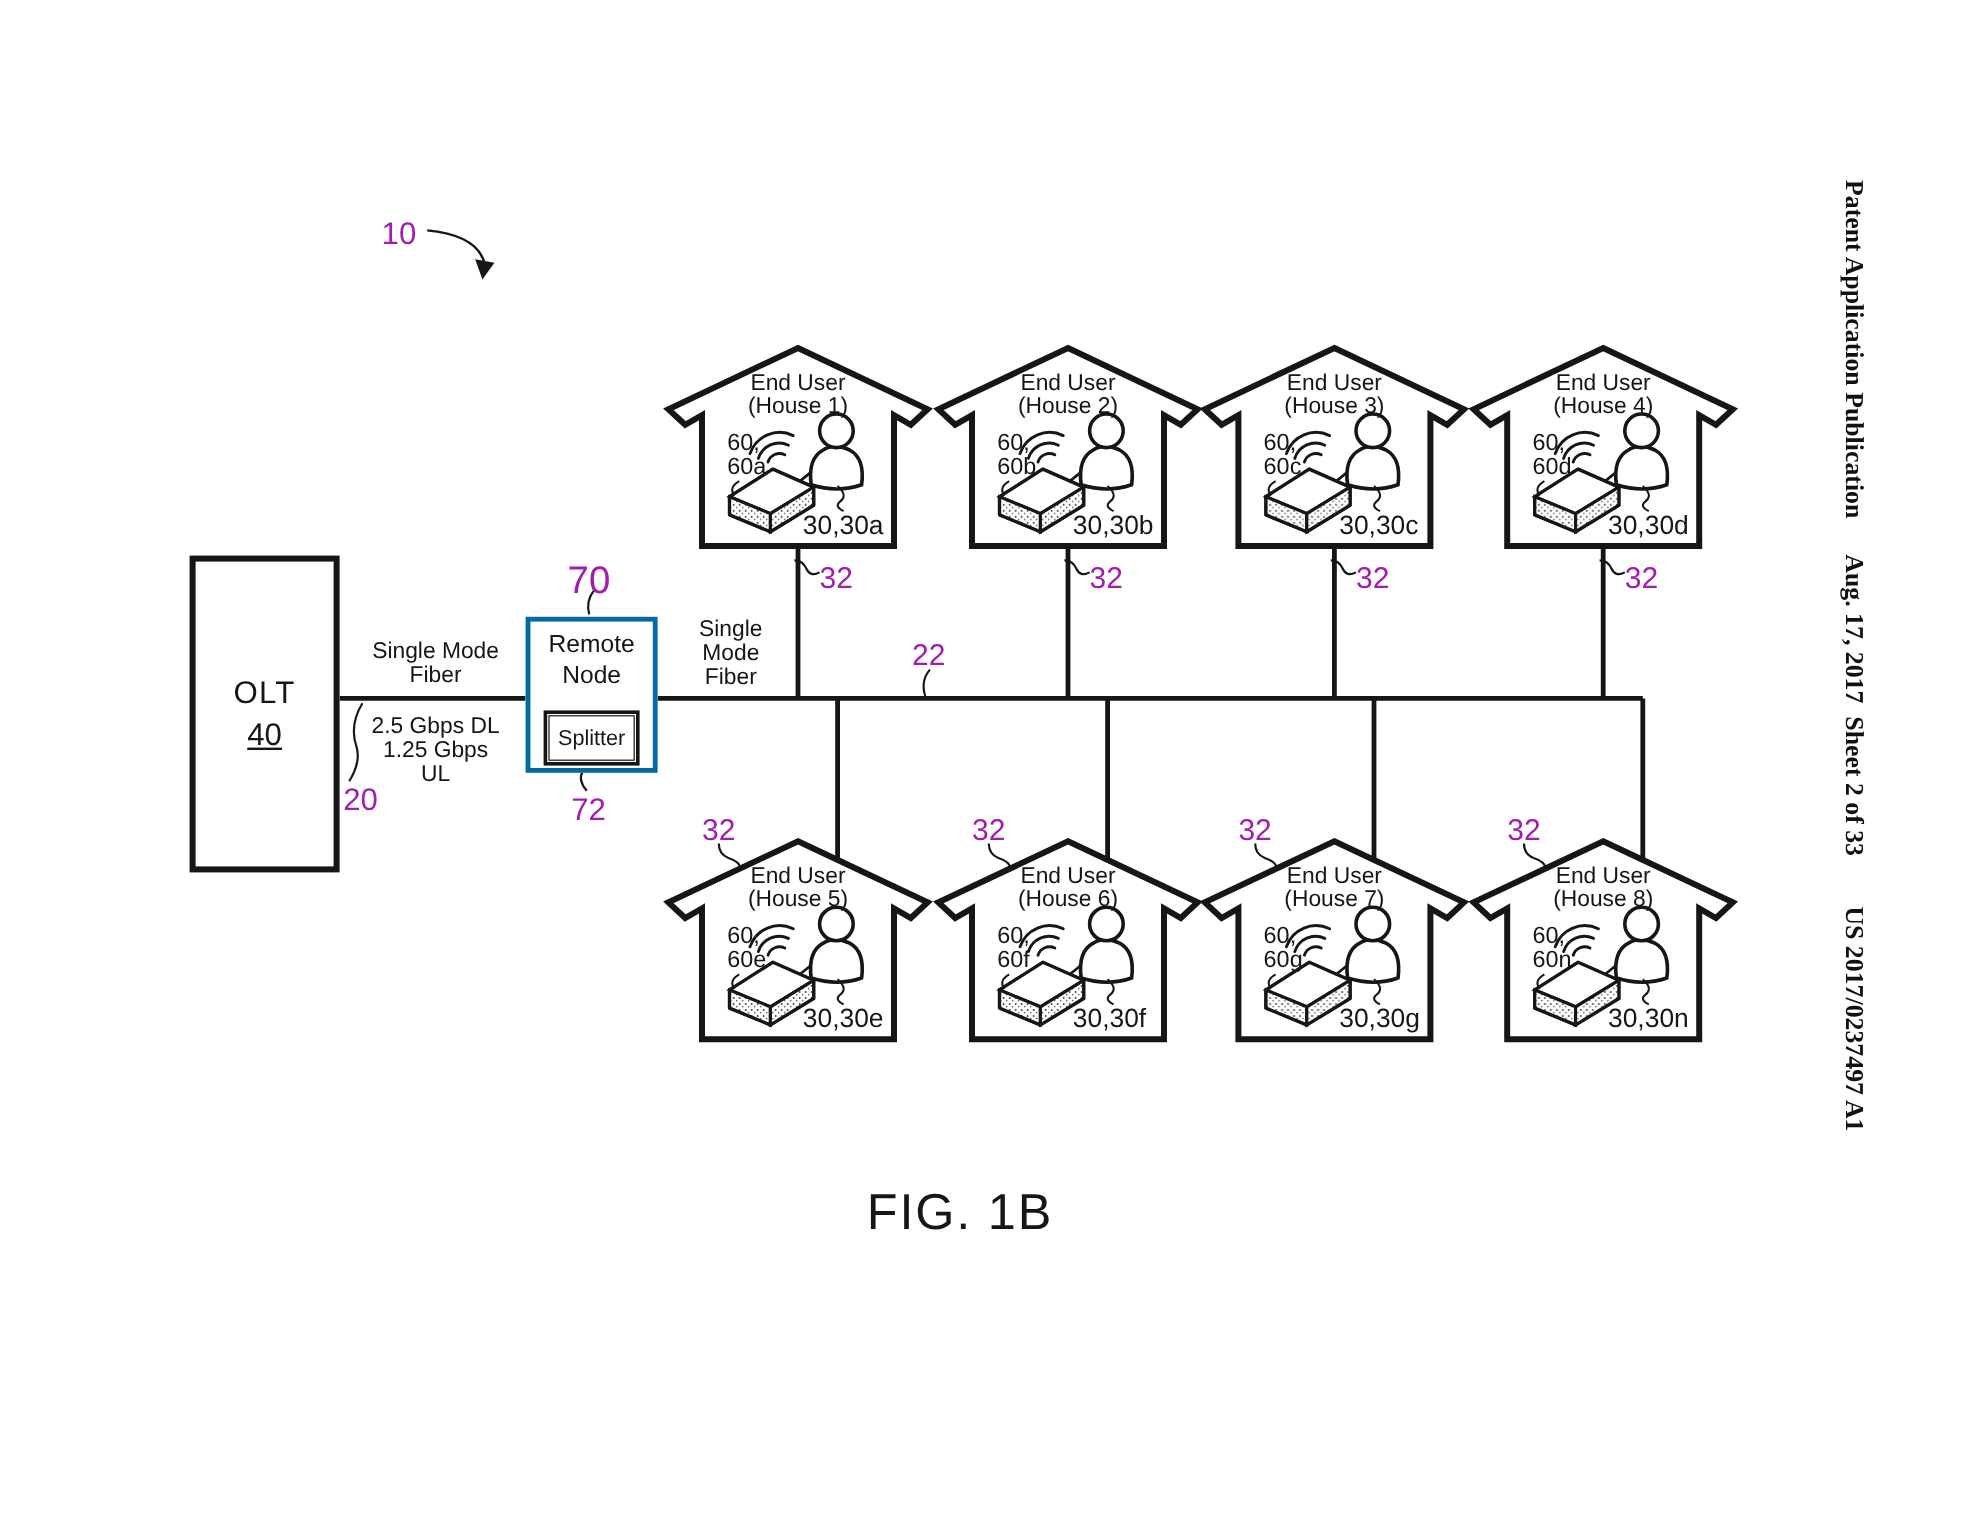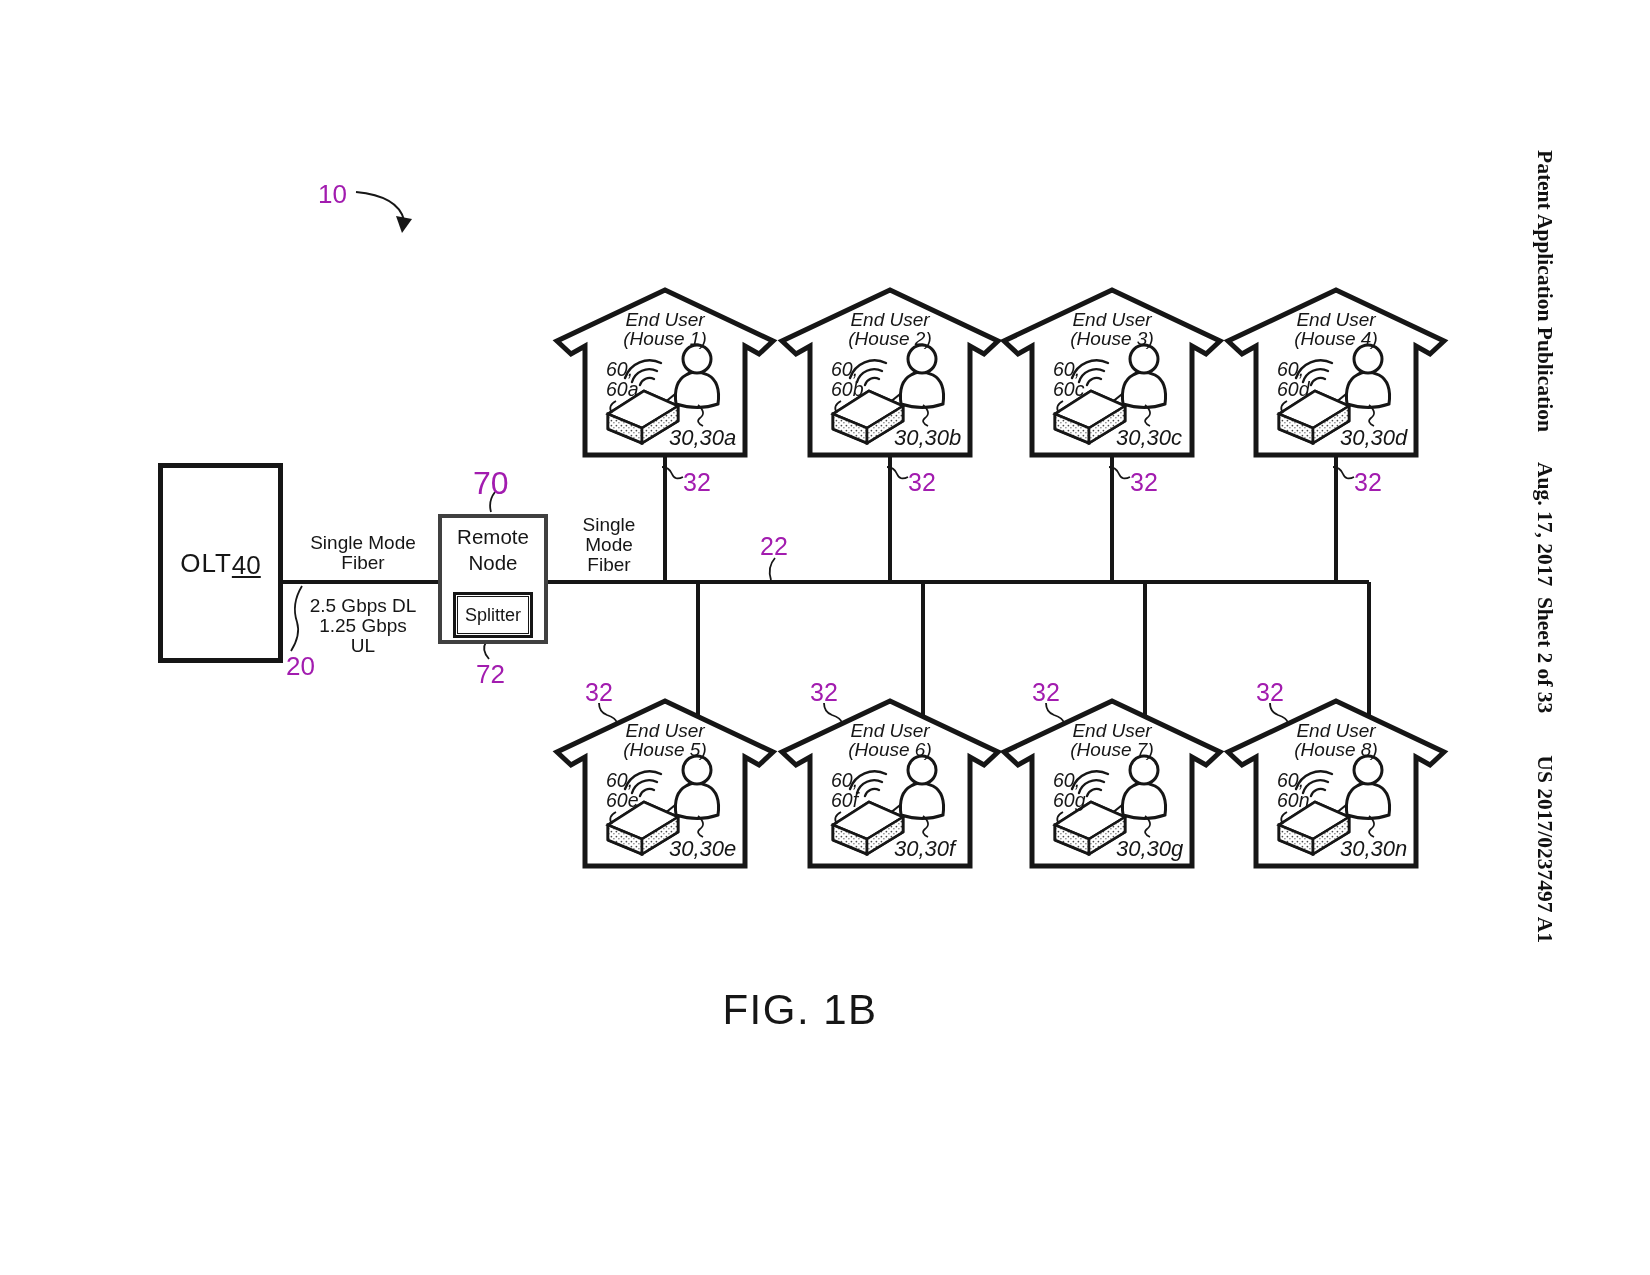--- a/index.html
+++ b/index.html
@@ -2,37 +2,37 @@
 <html><head>
 <meta charset="utf-8">
 <style>
   html,body{margin:0;padding:0;background:#e8e8e8;}
   .page{position:relative;width:1650px;height:1275px;background:#ffffff;overflow:hidden;
         font-family:"Liberation Sans",sans-serif;color:#161616;}
   .layer{position:absolute;left:0;top:0;}
   .ref{position:absolute;font-size:25px;color:#a21caf;}
   .txt{position:absolute;font-size:19px;line-height:20px;text-align:center;color:#161616;}
   
-  .olt-box{position:absolute;left:158px;top:463px;width:125px;height:200px;
+  .olt-box{position:absolute;left:158px;top:463px;width:125px;height:264px;
            border:5px solid #161616;box-sizing:border-box;background:#fff;
-           display:flex;flex-direction:row;align-items:center;justify-content:center;}
+           display:flex;flex-direction:column;align-items:center;justify-content:center;}
   .olt-title{font-size:26px;letter-spacing:1px;}
   .olt-ref{font-size:26px;text-decoration:underline;margin-top:4px;}
   
   .rn-box{position:absolute;left:438px;top:514px;width:110px;height:130px;
-          border:4px solid #404040;box-sizing:border-box;background:#fff;}
+          border:4px solid #0369a1;box-sizing:border-box;background:#fff;}
   .rn-title{position:absolute;left:0;top:6px;width:100%;text-align:center;
             font-size:20.5px;line-height:26px;}
   .split-outer{position:absolute;left:11px;top:74px;width:80px;height:46px;
                border:3.5px solid #161616;box-sizing:border-box;background:#fff;}
   .split-inner{position:absolute;left:1px;top:1px;right:1px;bottom:1px;
                border:1.4px solid #161616;display:flex;align-items:center;justify-content:center;
                font-size:18px;}
   
-  .house{position:absolute;width:230px;height:178px;font-style:italic;}
+  .house{position:absolute;width:230px;height:178px;}
   .house svg.hart{position:absolute;left:0;top:0;}
   .h-l1{position:absolute;left:0;top:25px;width:100%;text-align:center;font-size:19px;}
   .h-l2{position:absolute;left:0;top:44px;width:100%;text-align:center;font-size:19px;}
   .h-dev{position:absolute;left:56px;top:76px;font-size:19.5px;line-height:19.5px;text-align:left;}
   .h-user{position:absolute;left:119px;top:141px;font-size:22px;}
   
   .fig{position:absolute;left:690px;top:986px;width:220px;text-align:center;
        font-size:42px;font-weight:400;letter-spacing:1.5px;}
   
   .pat-head{position:absolute;left:1557px;top:150px;transform:rotate(90deg);

